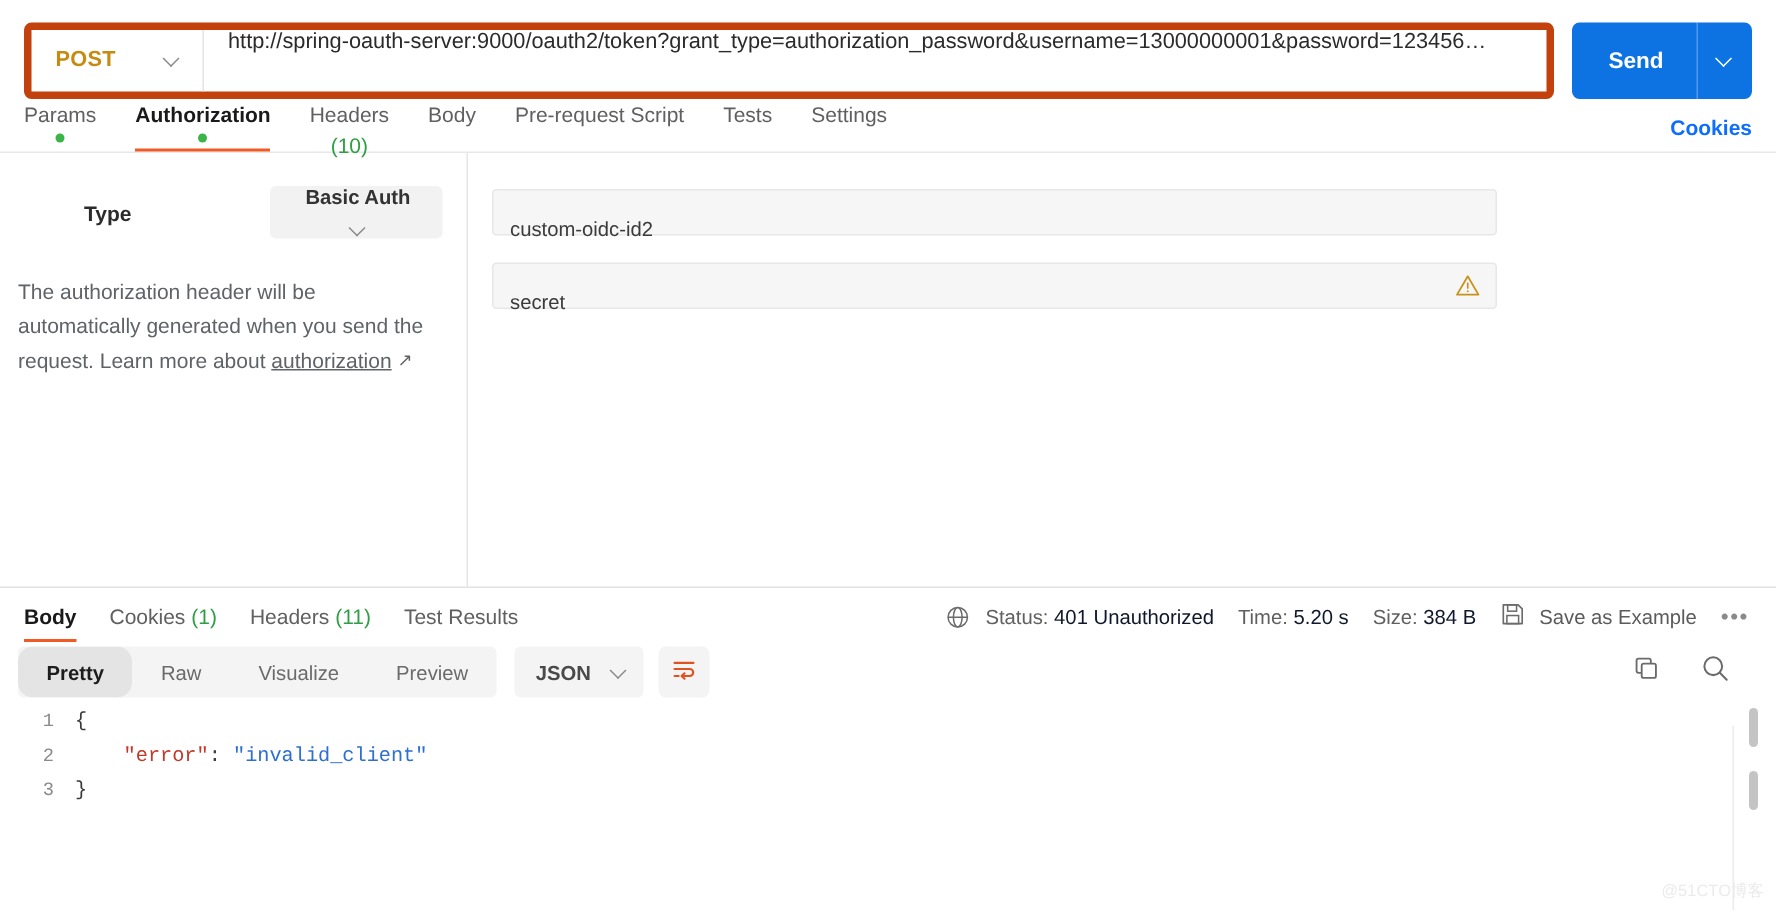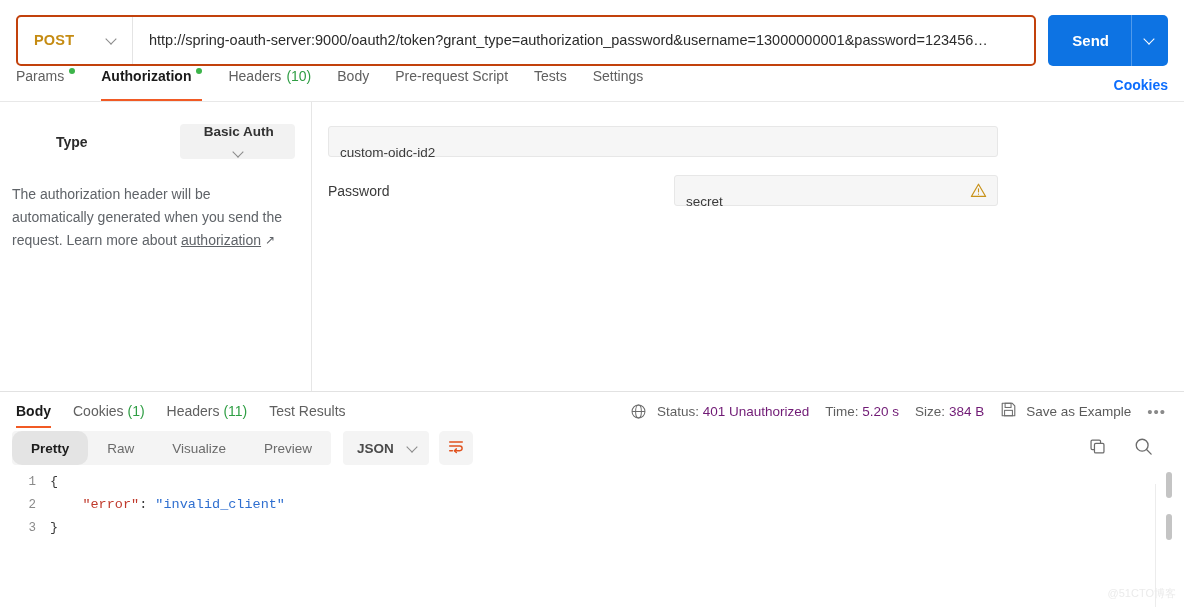--- a/index.html
+++ b/index.html
@@ -27,24 +27,24 @@
   
   .urlbar {
     display: flex;
     align-items: center;
     padding: 13px 16px 0 16px;
     height: 54px;
     box-sizing: content-box;
   }
   .url-input-wrap {
     display: flex;
-    align-items: center;
+    align-items: flex-start;
     flex: 1;
     height: 51px;
-    border: 2px solid #c2410c;
+    border: 5px solid #c2410c;
     border-radius: 5px;
     background: #fff;
     box-sizing: border-box;
   }
   .method-select {
     display: flex;
     align-items: center;
     justify-content: space-between;
     width: 115px;
     padding: 0 14px 0 16px;
@@ -122,30 +122,31 @@
   .req-tabs {
     display: flex;
     align-items: flex-end;
     padding: 0 16px;
     height: 34px;
     border-bottom: 1px solid #e8e8e8;
     position: relative;
   }
   .req-tab {
     display: flex;
-    align-items: flex-start;
+    align-items: center;
     gap: 5px;
     font-size: 14px;
     color: #606060;
     height: 33px;
     margin-right: 26px;
     cursor: pointer;
     border-bottom: 2.5px solid transparent;
     padding-bottom: 0;
     box-sizing: border-box;
+    flex-direction: column;
   }
   .req-tab.active {
     color: #1a1a1a;
     font-weight: bold;
     border-bottom-color: #f15a24;
   }
   .dot {
     width: 6px; height: 6px;
     border-radius: 50%;
     background: #3cb44a;
@@ -296,21 +297,21 @@
   .globe {
     margin-right: 10px;
     display: flex;
     align-items: center;
   }
   .meta-item {
     margin-right: 16px;
     white-space: nowrap;
   }
   .meta-val {
-    color: #701a75;
+    color: #0f172a;
   }
   .save-example {
     display: flex;
     align-items: center;
     gap: 9px;
     cursor: pointer;
     margin-right: 14px;
     color: #5b5b5b;
   }
   .dots {
@@ -510,21 +511,20 @@
       </div>
     </div>
 
     <div class="auth-right">
       <div class="field-row">
         <div class="field-input">
           <span class="field-value">custom-oidc-id2</span>
         </div>
       </div>
       <div class="field-row">
-        <div class="field-label">Password</div>
         <div class="field-input">
           <span class="field-value">secret</span>
           <span class="warn-icon">
             <svg viewBox="0 0 20 20" width="17" height="17">
               <path d="M10 2.6 L18.4 17 H1.6 Z" fill="none" stroke="#c8921a" stroke-width="1.4" stroke-linejoin="round"></path>
               <rect x="9.35" y="7.4" width="1.3" height="5" rx="0.5" fill="#c8921a"></rect>
               <rect x="9.35" y="13.6" width="1.3" height="1.5" rx="0.6" fill="#c8921a"></rect>
             </svg>
           </span>
         </div>

